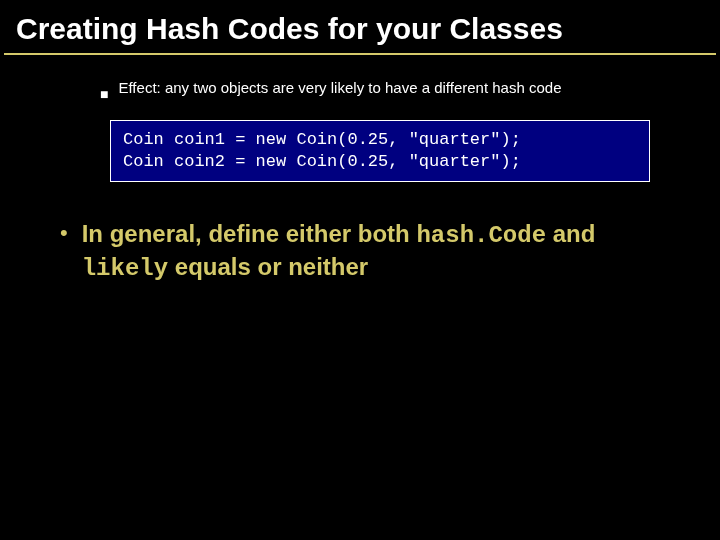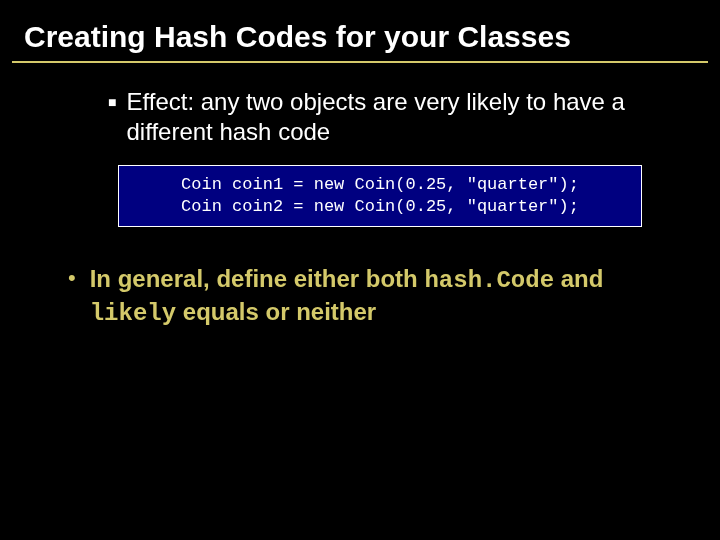--- a/index.html
+++ b/index.html
@@ -6,21 +6,21 @@
     body {
       width: 720px;
       height: 540px;
       background: #000000;
       font-family: Arial, Helvetica, sans-serif;
       overflow: hidden;
     }
     .slide {
       width: 100%;
       height: 100%;
-      padding: 12px;
+      padding: 4px;
     }
     .title {
       color: #ffffff;
       font-size: 30px;
       font-weight: bold;
       padding: 8px 12px 6px 12px;
       border-bottom: 2px solid #d4c96a;
       line-height: 1.15;
     }
     .content {
@@ -33,37 +33,36 @@
       margin-bottom: 18px;
     }
     .bullet-1-marker {
       color: #ffffff;
       font-size: 14px;
       margin-right: 10px;
       margin-top: 7px;
     }
     .bullet-1-text {
       color: #ffffff;
-      font-size: 24px;
+      font-size: 15px;
       line-height: 1.25;
       max-width: 550px;
     }
     .code-box {
       background: #000080;
       border: 1px solid #ffffff;
       padding: 8px 12px;
       margin-left: 70px;
       margin-right: 30px;
       margin-bottom: 36px;
       font-family: "Courier New", monospace;
       font-size: 17px;
       color: #ffffff;
       white-space: pre;
       line-height: 1.3;
-      text-align: center;
     }
     .bullet-2 {
       display: flex;
       align-items: flex-start;
       margin-left: 20px;
     }
     .bullet-2-marker {
       color: #d4c96a;
       font-size: 22px;
       margin-right: 14px;

